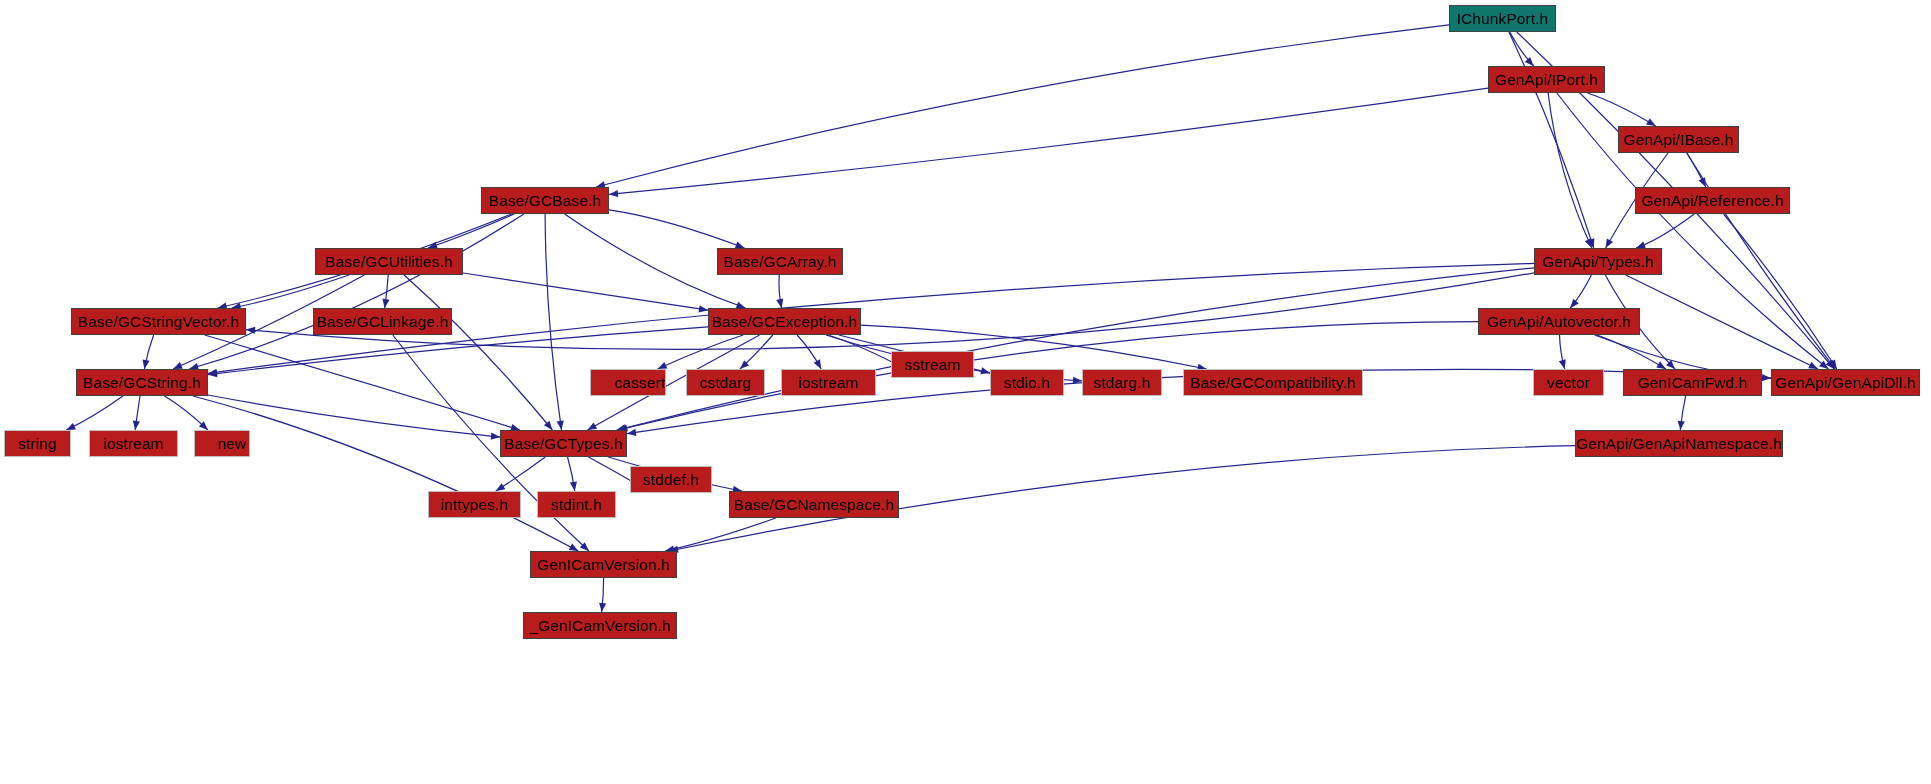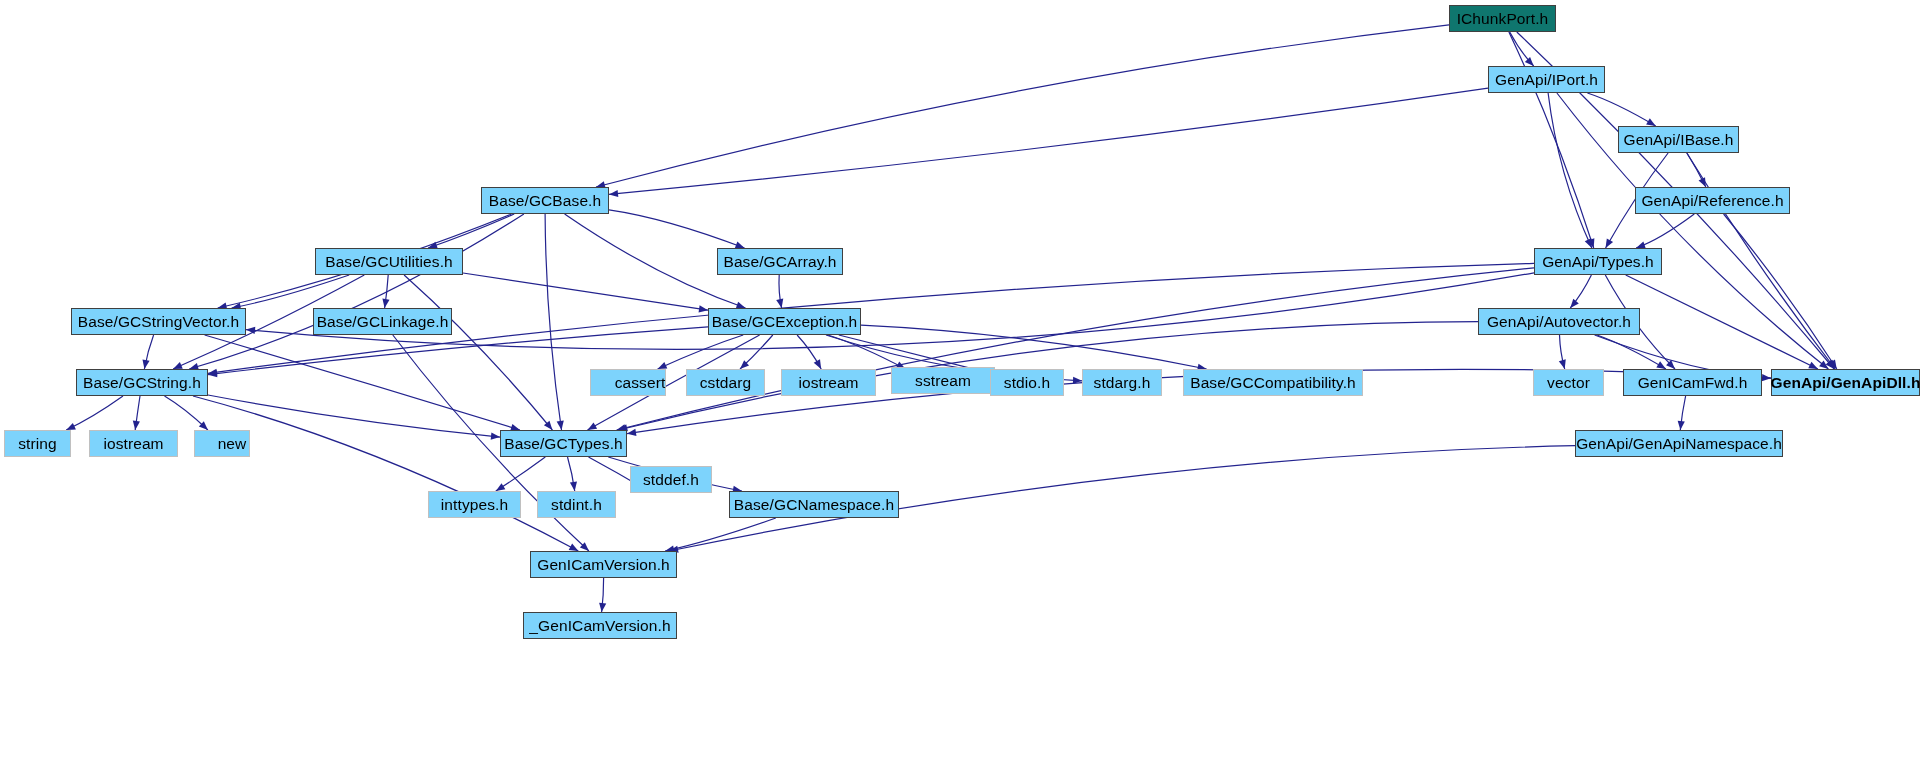--- a/index.html
+++ b/index.html
@@ -27,21 +27,21 @@
   .node {
     position: absolute;
     box-sizing: border-box;
     display: flex;
     align-items: center;
     justify-content: center;
     white-space: nowrap;
     font-size: 15.5px;
     line-height: 1;
     color: #000000;
-    background: #7dd3fc;
+    background: #b91c1c;
     border: 1px solid #c0c0c0;
     height: 27px;
     letter-spacing: 0.1px;
   }
   .node.strong {
     border: 1.6px solid #404040;
   }
   .node.root {
     background: #0f766e;
     border: 1.6px solid #404040;
@@ -221,39 +221,39 @@
       </div>
       <div class="node weak" style="left: 590px; top: 369px; width: 76px; padding-left: 24px;">
         <span class="node-label">cassert</span>
       </div>
       <div class="node weak" style="left: 686px; top: 369px; width: 79px;">
         <span class="node-label">cstdarg</span>
       </div>
       <div class="node weak" style="left: 781px; top: 369px; width: 95px;">
         <span class="node-label">iostream</span>
       </div>
-      <div class="node weak" style="left: 891px; top: 367px; width: 104px;">
+      <div class="node weak" style="left: 891px; top: 351px; width: 83px;">
         <span class="node-label">sstream</span>
       </div>
       <div class="node weak" style="left: 990px; top: 369px; width: 74px;">
         <span class="node-label">stdio.h</span>
       </div>
       <div class="node weak" style="left: 1082px; top: 369px; width: 80px;">
         <span class="node-label">stdarg.h</span>
       </div>
       <div class="node weak" style="left: 1183px; top: 369px; width: 180px;">
         <span class="node-label">Base/GCCompatibility.h</span>
       </div>
       <div class="node weak" style="left: 1533px; top: 369px; width: 71px;">
         <span class="node-label">vector</span>
       </div>
       <div class="node strong" style="left: 1623px; top: 369px; width: 139px;">
         <span class="node-label">GenICamFwd.h</span>
       </div>
-      <div class="node strong" style="left: 1771px; top: 369px; width: 149px; font-weight: bold;">
+      <div class="node strong" style="left: 1771px; top: 369px; width: 149px;">
         <span class="node-label">GenApi/GenApiDll.h</span>
       </div>
       <div class="node weak" style="left: 4px; top: 430px; width: 67px;">
         <span class="node-label">string</span>
       </div>
       <div class="node weak" style="left: 89px; top: 430px; width: 89px;">
         <span class="node-label">iostream</span>
       </div>
       <div class="node weak" style="left: 194px; top: 430px; width: 56px; padding-left: 20px;">
         <span class="node-label">new</span>

